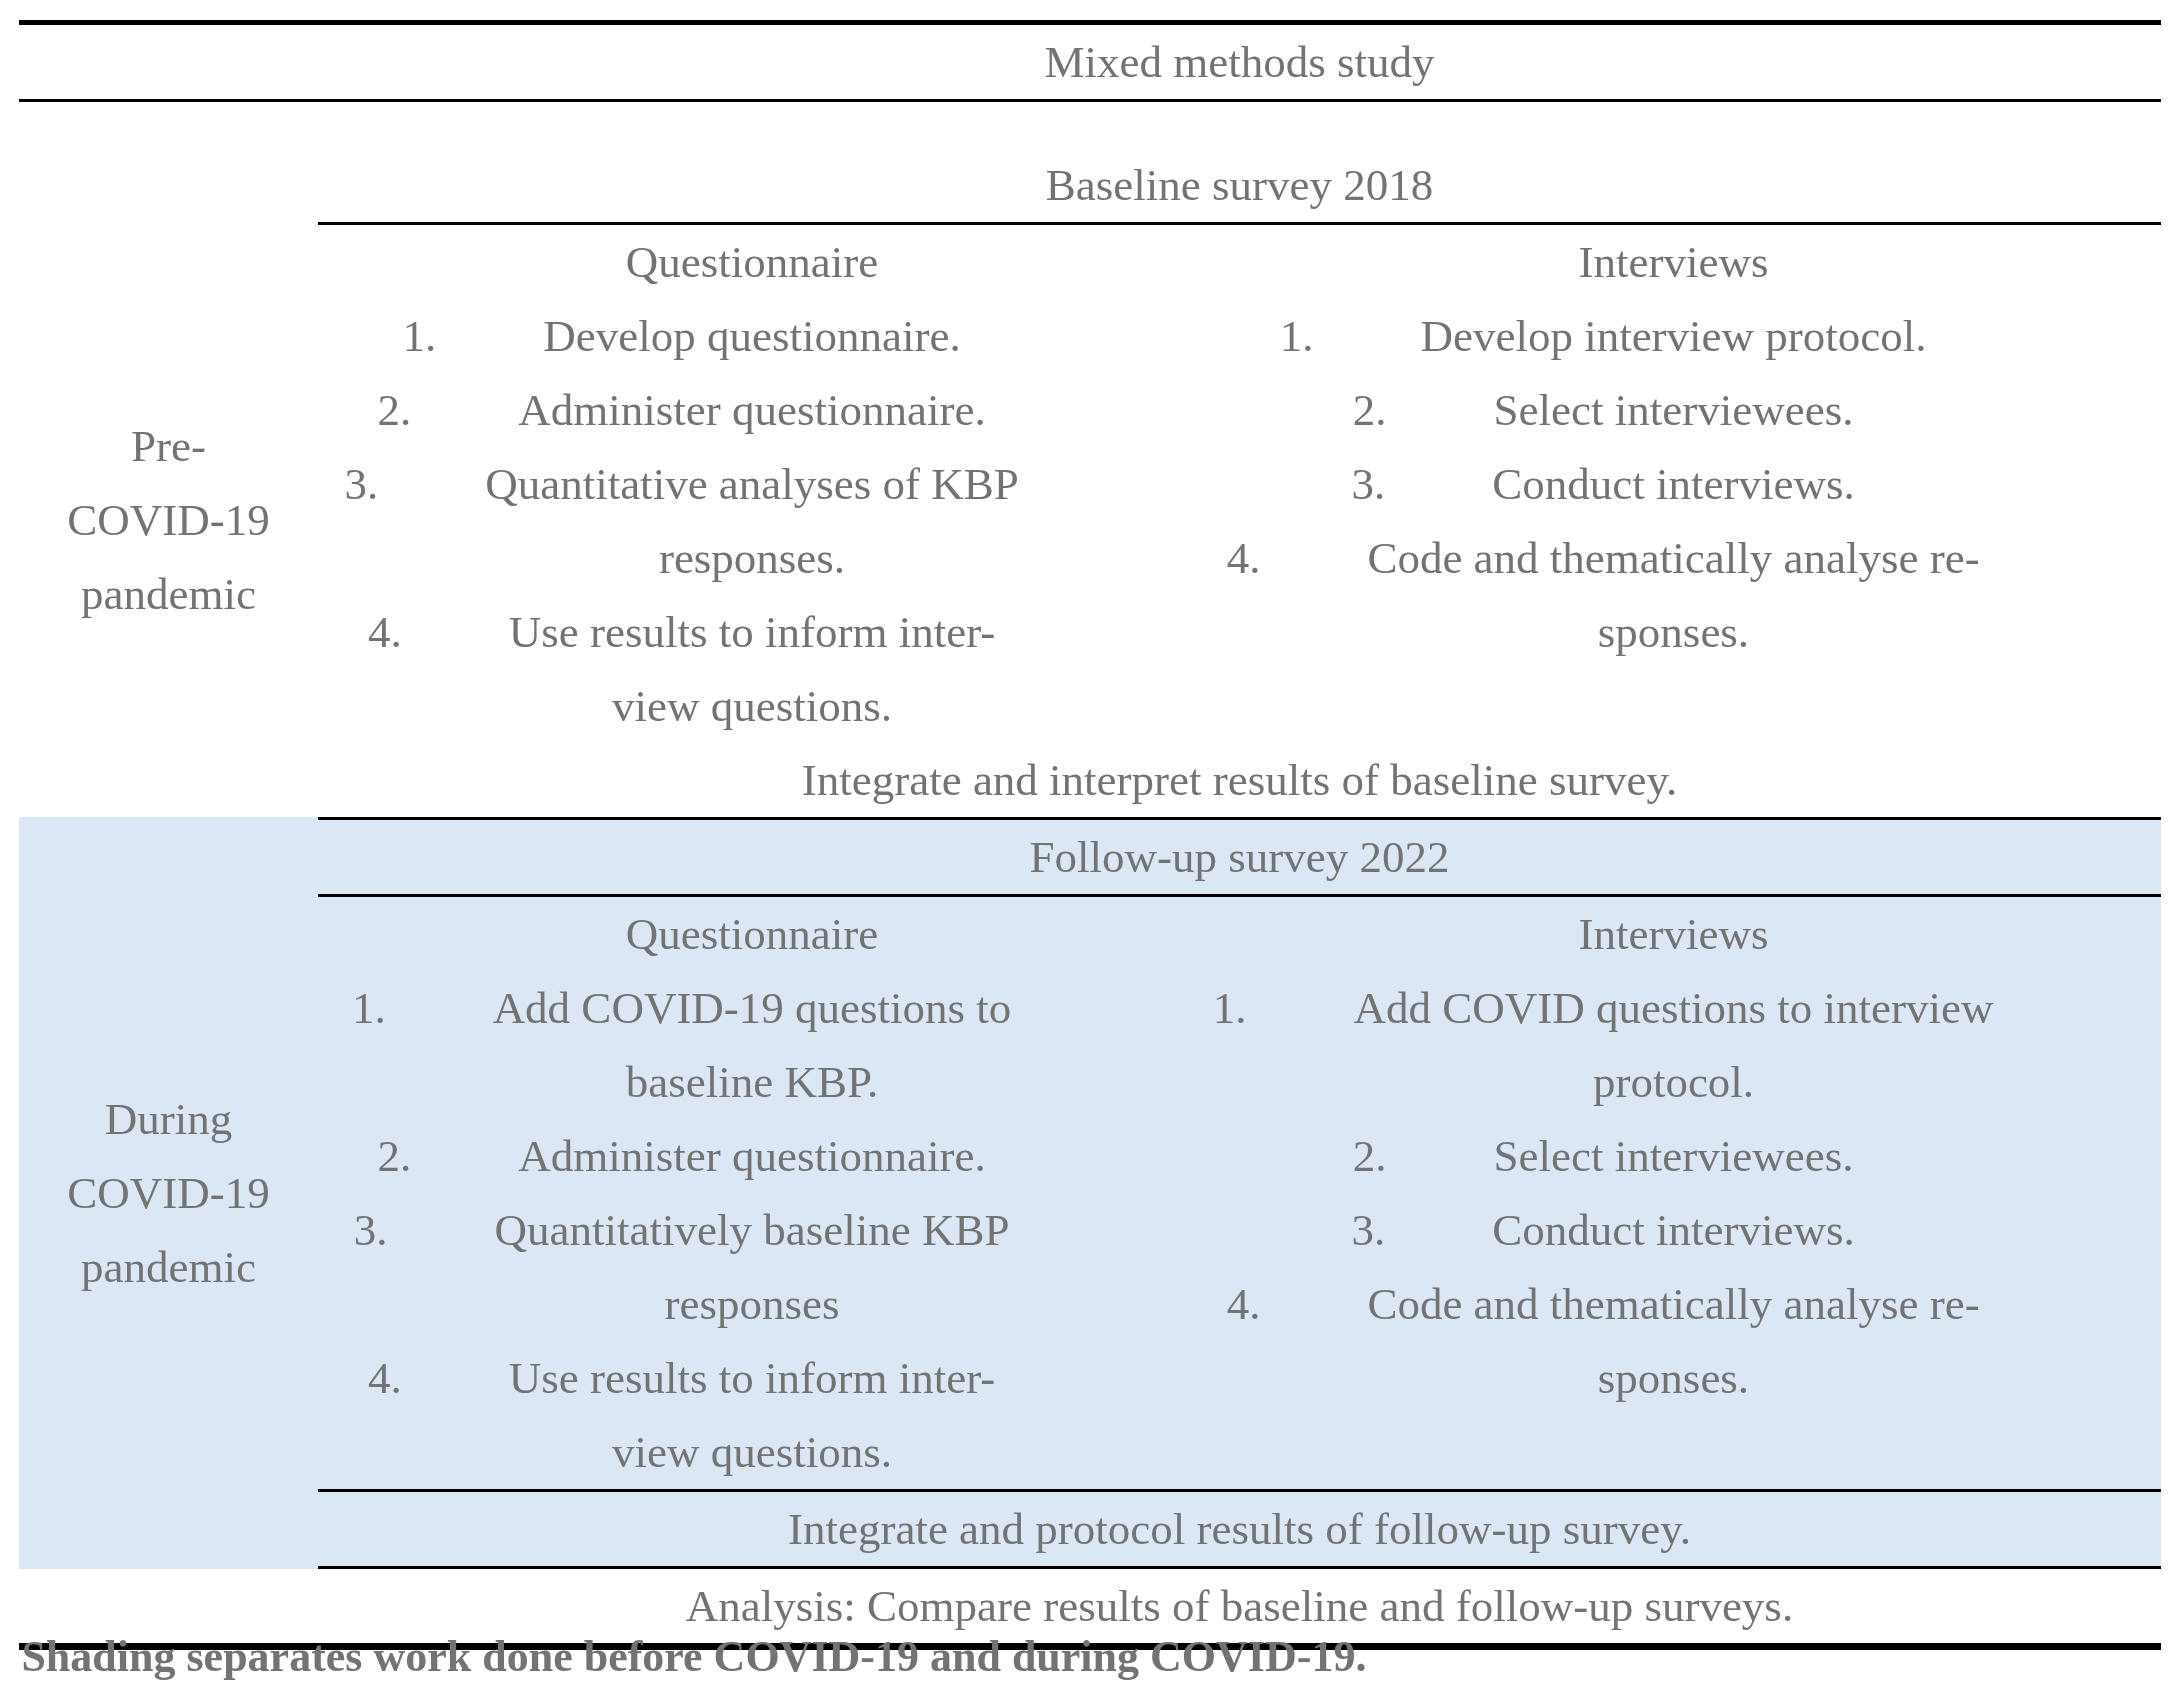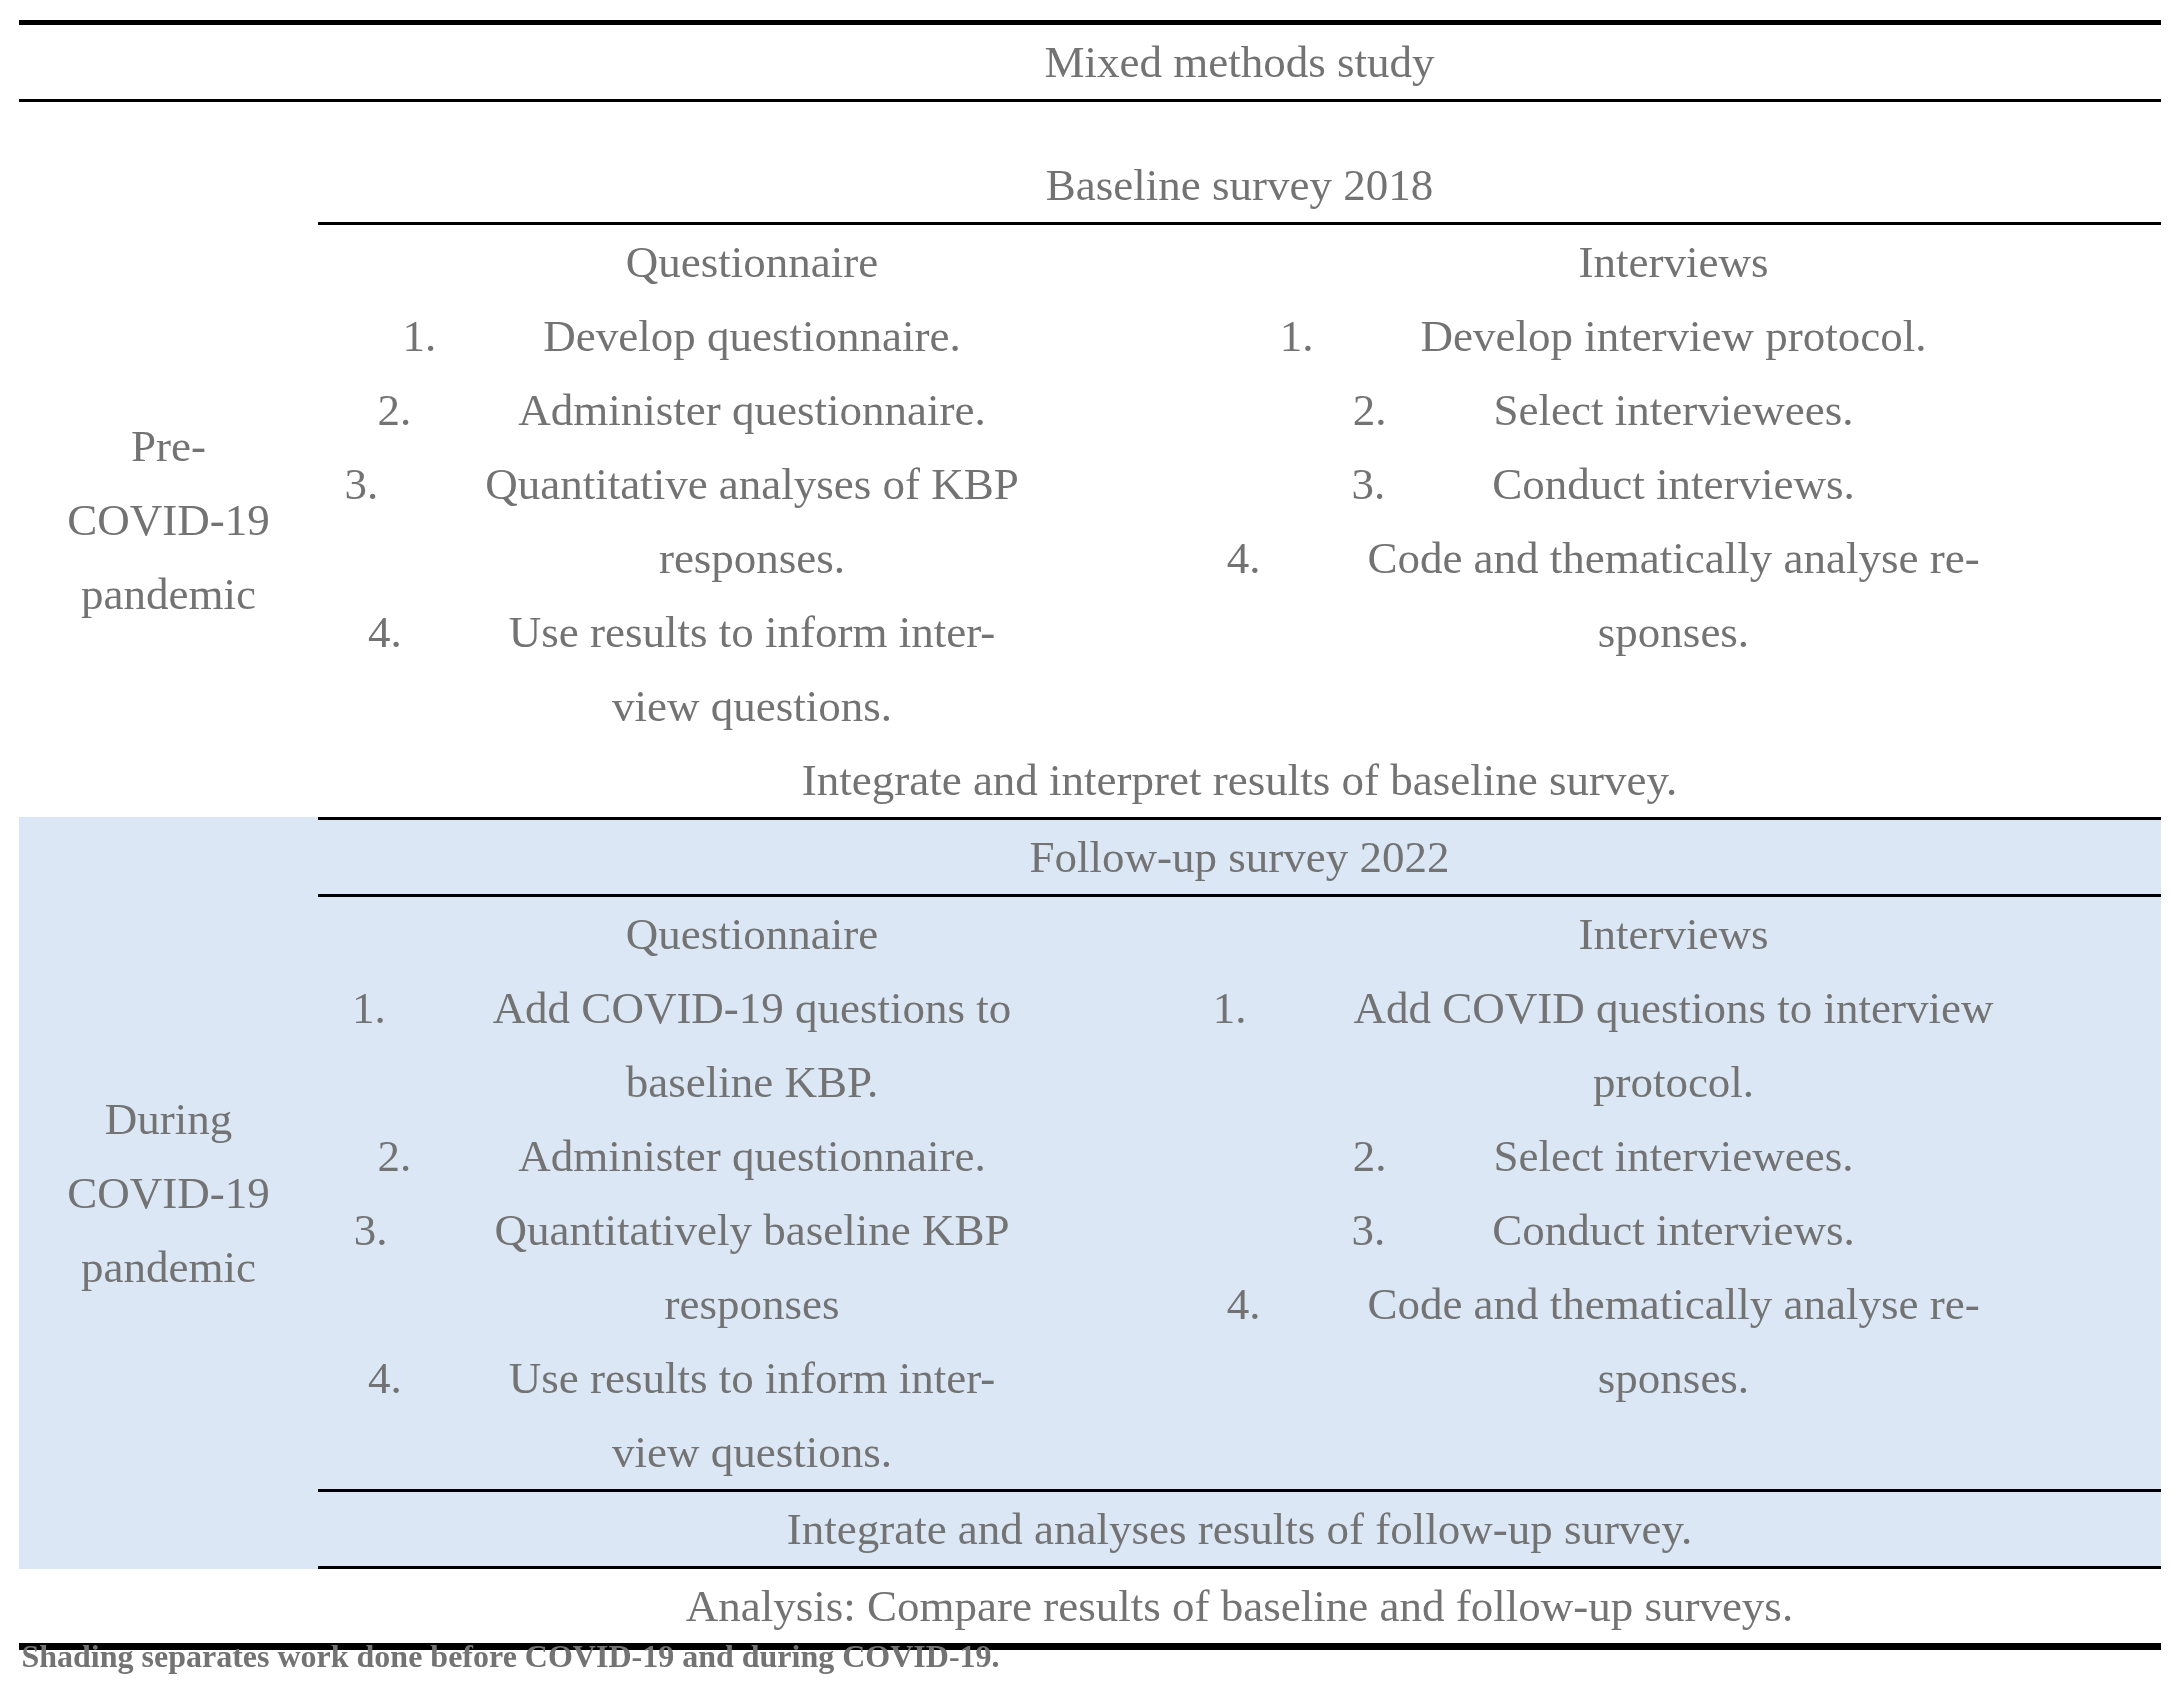--- a/index.html
+++ b/index.html
@@ -102,21 +102,21 @@
     height: 74px;
     line-height: 74px;
     padding-left: 299px;
     text-align: center;
   }
   .caption {
     position: absolute;
     left: 21.4px;
     top: 1622px;
     font-weight: bold;
-    font-size: 32px;
+    font-size: 44px;
     line-height: 69px;
     white-space: nowrap;
   }
 </style>
 </head>
 <body>
 
 <div class="canvas">
   <div class="tbl">
 
@@ -247,21 +247,21 @@
             <div class="line">
               <span class="wrap"><span class="num">4.</span><span>Code and thematically analyse re-</span></span>
             </div>
             <div class="line">
               <span>sponses.</span>
             </div>
           </div>
 
         </div>
         <div class="integrate-row">
-          <span>Integrate and analyses results of follow-up survey.</span>
+          <span>Integrate and protocol results of follow-up survey.</span>
         </div>
       </div>
     </div>
 
     <div class="row-analysis">
       <span>Analysis: Compare results of baseline and follow-up surveys.</span>
     </div>
 
   </div>
 

